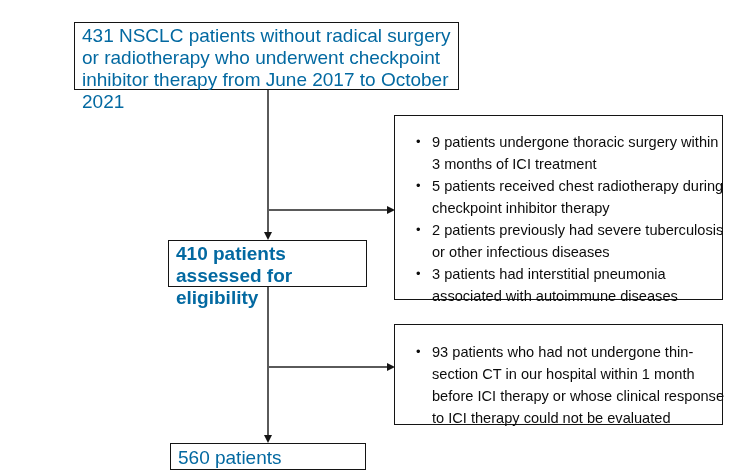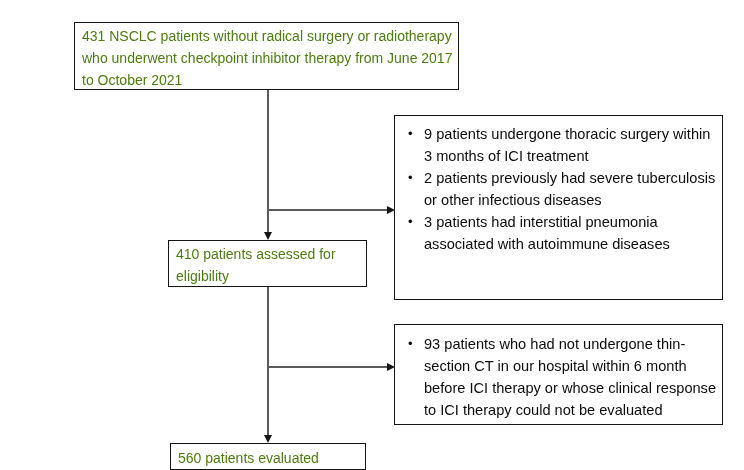--- a/index.html
+++ b/index.html
@@ -19,46 +19,46 @@
 
   .flow-box {
     position: absolute;
     box-sizing: border-box;
     border: 1.6px solid #141414;
     background: #ffffff;
   }
 
   .box-text {
     position: absolute;
-    font-size: 14px;
+    font-size: 19px;
     line-height: 22px;
-    color: #4d7c0f;
+    color: #0369a1;
     white-space: pre-wrap;
   }
 
   
   #box-top { left: 74px; top: 22px; width: 385px; height: 68px; }
   #box-top-text { left: 82px; top: 25px; width: 372px; }
 
   
   #box-assessed { left: 168px; top: 240px; width: 199px; height: 47px; }
-  #box-assessed-text { left: 176px; top: 243px; width: 190px; }
+  #box-assessed-text { left: 176px; top: 243px; width: 190px; font-weight: bold; }
 
   
   #box-evaluated { left: 170px; top: 443px; width: 196px; height: 27px; }
   #box-evaluated-text { left: 178px; top: 447px; width: 190px; }
 
   
   #box-excl-1 { left: 394px; top: 115px; width: 329px; height: 185px; }
   #box-excl-2 { left: 394px; top: 324px; width: 329px; height: 101px; }
 
   .bullet-list {
     position: absolute;
     list-style: none;
-    margin: 4px;
+    margin: 12px;
     padding: 0;
     font-size: 14.6px;
     line-height: 22px;
     color: #0c0c0c;
   }
   #excl-1-list { left: 404px; top: 119px; width: 312px; }
   #excl-2-list { left: 404px; top: 329px; width: 312px; }
 
   .bullet-list li {
     position: relative;
@@ -128,34 +128,35 @@
 
   <div class="vline" id="spine-1"></div>
   <div class="arrow-down" id="arrow-to-assessed"></div>
 
   <div class="hline" id="branch-1-line"></div>
   <div class="arrow-right" id="branch-1-arrow"></div>
 
   <div class="flow-box" id="box-excl-1"></div>
   <ul class="bullet-list" id="excl-1-list">
     <li>9 patients undergone thoracic surgery within 3 months of ICI treatment</li>
+    <li>5 patients received chest radiotherapy during checkpoint inhibitor therapy</li>
     <li>2 patients previously had severe tuberculosis or other infectious diseases</li>
     <li>3 patients had interstitial pneumonia associated with autoimmune diseases</li>
   </ul>
 
   <div class="flow-box" id="box-assessed"></div>
   <div class="box-text" id="box-assessed-text">410 patients assessed for eligibility</div>
 
   <div class="vline" id="spine-2"></div>
   <div class="arrow-down" id="arrow-to-evaluated"></div>
 
   <div class="hline" id="branch-2-line"></div>
   <div class="arrow-right" id="branch-2-arrow"></div>
 
   <div class="flow-box" id="box-excl-2"></div>
   <ul class="bullet-list" id="excl-2-list">
-    <li>93 patients who had not undergone thin-section CT in our hospital within 6 month before ICI therapy or whose clinical response to ICI therapy  could not be evaluated</li>
+    <li>93 patients who had not undergone thin-section CT in our hospital within 1 month before ICI therapy or whose clinical response to ICI therapy  could not be evaluated</li>
   </ul>
 
   <div class="flow-box" id="box-evaluated"></div>
   <div class="box-text" id="box-evaluated-text">560 patients evaluated</div>
 
 </div>
 
 </body></html>

